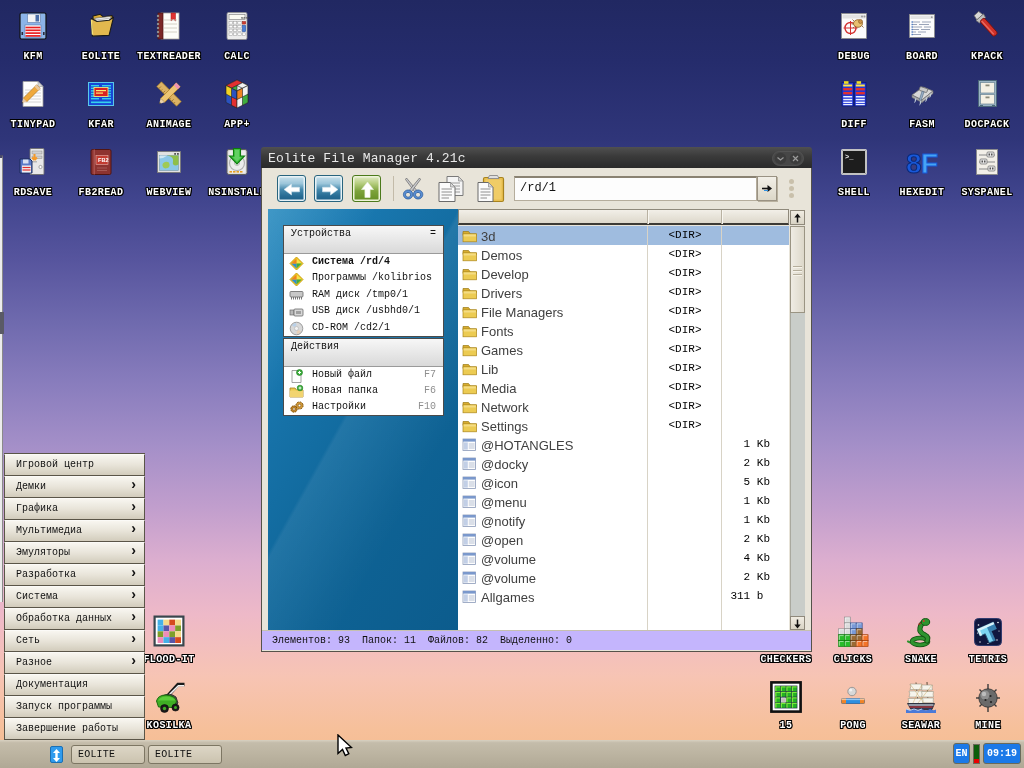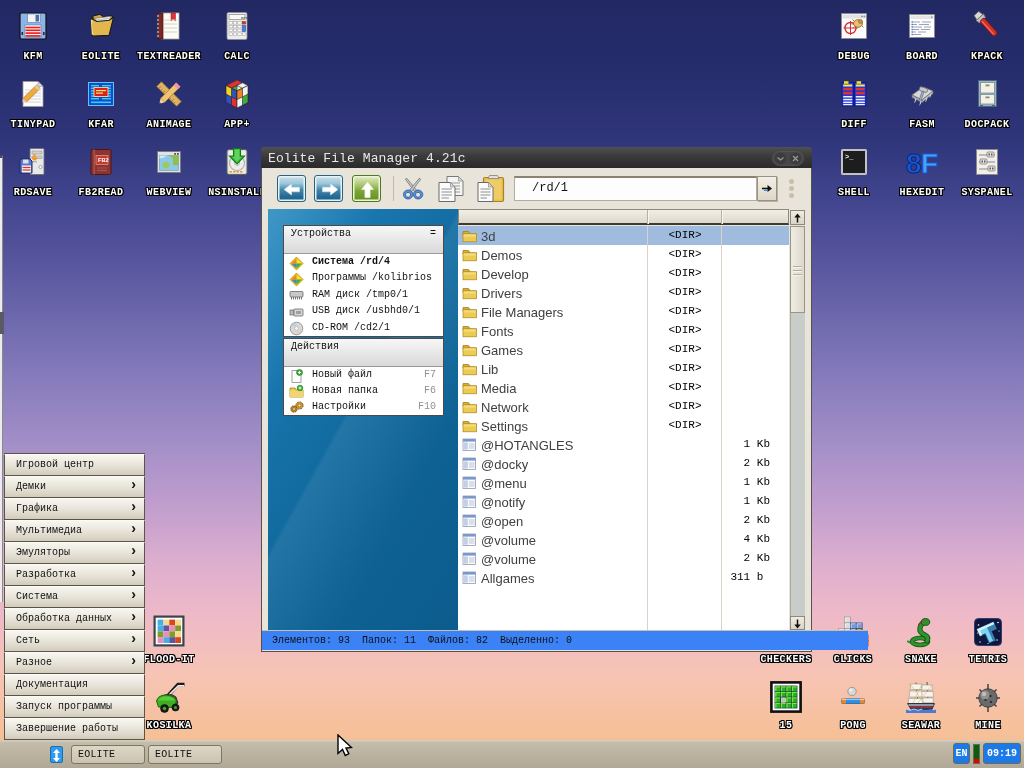--- a/index.html
+++ b/index.html
@@ -22,21 +22,21 @@
 #wbody{position:absolute;left:0;top:21px;width:551px;height:484px;background:#e8e4d9;
  border:1px solid #55524a;border-top:none}
 
 .nbtn{position:absolute;width:29px;height:27px;border-radius:3px}
 .nblue{border:1px solid #29647e;background:linear-gradient(180deg,#cde2ec 0%,#9cc6da 30%,#4387ab 55%,#276c94 80%,#1d5f86 100%);box-shadow:inset 0 0 0 1.5px #e8f2f6}
 .ngreen{border:1px solid #4c7a1c;background:linear-gradient(180deg,#e4edc8 0%,#b5cd7e 30%,#7da33b 60%,#648e24 100%);box-shadow:inset 0 0 0 1.5px #eef4da}
 .nbtn svg{position:absolute;left:0;top:0}
 #tsep{position:absolute;left:132px;top:29px;width:1px;height:25px;background:#c3bba9}
 #path{position:absolute;left:253px;top:29px;width:243px;height:25px;background:#fdfdfd;
  border:1px solid #b5ad9c;border-top:2px solid #8a8272;font:12px "Liberation Mono",monospace;
- color:#111;line-height:21px;padding-left:17px}
+ color:#111;line-height:21px;padding-left:5px}
 #gob{position:absolute;left:496px;top:29px;width:20px;height:25px;background:linear-gradient(180deg,#f2efe7,#dcd7c8);
  border:1px solid #9a9283;box-shadow:1px 1px 0 #b9b19f;text-align:center}
 .dot{position:absolute;left:528px;width:5px;height:5px;border-radius:50%;background:#c9c0ab}
 
 #side{position:absolute;left:7px;top:62px;width:190px;height:421px;
  background:linear-gradient(123deg,#2187bd 0%,#1a7ab2 18%,#1671a7 34%,#116a9e 50%,#0e6294 68%,#0c5c8d 100%)}
 #side:before{content:'';position:absolute;left:0;top:0;width:100%;height:100%;background:linear-gradient(119deg,rgba(255,255,255,.14) 0%,rgba(255,255,255,0) 26%,rgba(255,255,255,0) 45%,rgba(255,255,255,.07) 46%,rgba(255,255,255,0) 72%)}
 .sbox{position:absolute;left:15px;width:161px;background:#fff;border:1px solid #4a4a4a}
 .sbh{height:28px;background:linear-gradient(180deg,#f7f7f7,#d9d9d9);border-bottom:1px solid #9a9a9a;
  font:10px "Liberation Mono",monospace;color:#111;line-height:16px;padding:0 7px;position:relative}
@@ -58,21 +58,21 @@
 .frow svg{position:absolute;left:4px;top:3px}
 .fname{position:absolute;left:23px;top:3px;font:13px "Liberation Sans",sans-serif;color:#404040}
 .ftype{position:absolute;left:190px;width:74px;text-align:center;top:3px;font:11px "Liberation Mono",monospace;color:#000}
 .fsize{position:absolute;right:19px;top:3px;font:11px "Liberation Mono",monospace;color:#000;white-space:pre}
 .csep{position:absolute;top:0;width:1px;height:404px;background:#d8d3c6}
 
 #sthumb{position:absolute;left:529px;top:79px;width:15px;height:87px;background:linear-gradient(90deg,#efece4,#ddd8ca);border:1px solid #9a9483}
 #strough{position:absolute;left:529px;top:166px;width:15px;height:303px;background:#c9cdc9;border-left:1px solid #a9a99f}
 #dnb{position:absolute;left:529px;top:469px;width:15px;height:14px;background:linear-gradient(180deg,#f0ece2,#d9d4c5);
  border:1px solid #8f897b;text-align:center}
-#status{position:absolute;left:1px;top:483px;width:606px;height:20px;background:#3b82f6;
+#status{position:absolute;left:1px;top:483px;width:549px;height:20px;background:#c4b5fd;
  border-top:1px solid #c6c0b0;font:10px "Liberation Mono",monospace;color:#111;line-height:19px;padding-left:10px;white-space:pre}
 
 #menu{position:absolute;left:4px;top:454px;width:141px}
 .mitem{position:relative;height:22px;background:linear-gradient(180deg,#f8f6f0 0%,#e8e4d9 50%,#d2ccbc 100%);
  border:1px solid #5a5548;border-top:1px solid #fbfaf7;box-shadow:0 -1px 0 #5a5548;
  font:10px "Liberation Mono",monospace;color:#111;line-height:20px;padding-left:11px}
 .mitem .ar{position:absolute;right:8px;top:-1px;font:bold 14px "Liberation Sans",sans-serif;color:#111}
 
 #tbr{position:absolute;left:0;top:740px;width:1024px;height:28px;
  background:linear-gradient(180deg,#d8d1c1 0%,#c4bcaa 10%,#bcb4a1 50%,#b0a895 100%)}
@@ -931,20 +931,34 @@
         <svg width="15" height="14" viewBox="0 0 15 14">
           <rect x="1" y="1" width="12.5" height="11.5" fill="#fdfdfd" stroke="#8a9ab8" stroke-width=".8"></rect>
 <rect x="1" y="1" width="12.5" height="2.6" fill="#7a98cc"></rect>
 <rect x="1.8" y="4.4" width="4" height="7.2" fill="#c2cfe6"></rect>
 <g stroke="#9aa8c0" stroke-width=".7">
             <line x1="6.8" y1="6" x2="12.6" y2="6"></line>
             <line x1="6.8" y1="8" x2="12.6" y2="8"></line>
 <line x1="6.8" y1="10" x2="12.6" y2="10"></line>
           </g>
         </svg>
+        <span class="fname">@icon</span>
+        <span class="fsize">&nbsp;&nbsp;5&nbsp;Kb</span>
+      </div>
+<div class="frow">
+        <svg width="15" height="14" viewBox="0 0 15 14">
+          <rect x="1" y="1" width="12.5" height="11.5" fill="#fdfdfd" stroke="#8a9ab8" stroke-width=".8"></rect>
+<rect x="1" y="1" width="12.5" height="2.6" fill="#7a98cc"></rect>
+<rect x="1.8" y="4.4" width="4" height="7.2" fill="#c2cfe6"></rect>
+<g stroke="#9aa8c0" stroke-width=".7">
+            <line x1="6.8" y1="6" x2="12.6" y2="6"></line>
+            <line x1="6.8" y1="8" x2="12.6" y2="8"></line>
+<line x1="6.8" y1="10" x2="12.6" y2="10"></line>
+          </g>
+        </svg>
         <span class="fname">@menu</span>
         <span class="fsize">&nbsp;&nbsp;1&nbsp;Kb</span>
       </div>
 <div class="frow">
         <svg width="15" height="14" viewBox="0 0 15 14">
           <rect x="1" y="1" width="12.5" height="11.5" fill="#fdfdfd" stroke="#8a9ab8" stroke-width=".8"></rect>
 <rect x="1" y="1" width="12.5" height="2.6" fill="#7a98cc"></rect>
 <rect x="1.8" y="4.4" width="4" height="7.2" fill="#c2cfe6"></rect>
 <g stroke="#9aa8c0" stroke-width=".7">
             <line x1="6.8" y1="6" x2="12.6" y2="6"></line>

